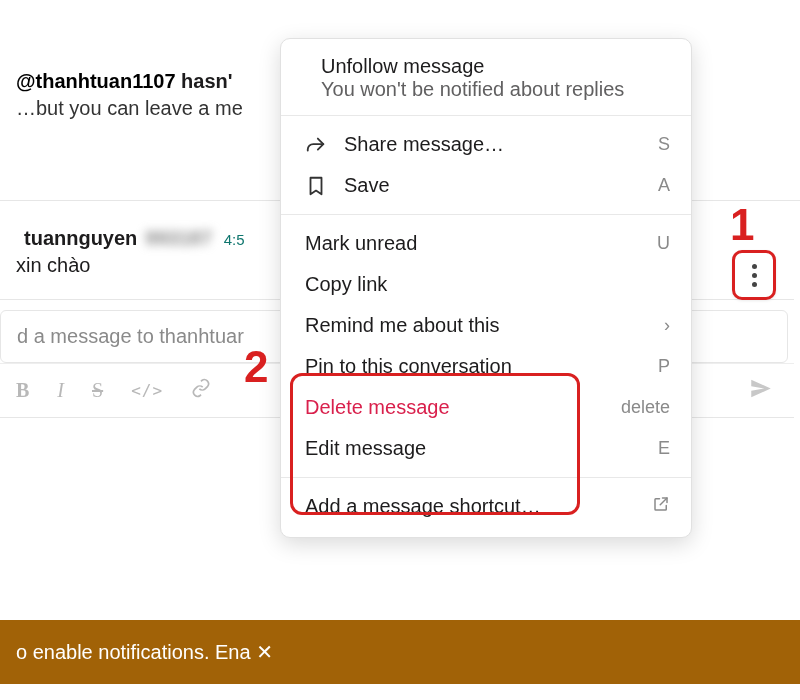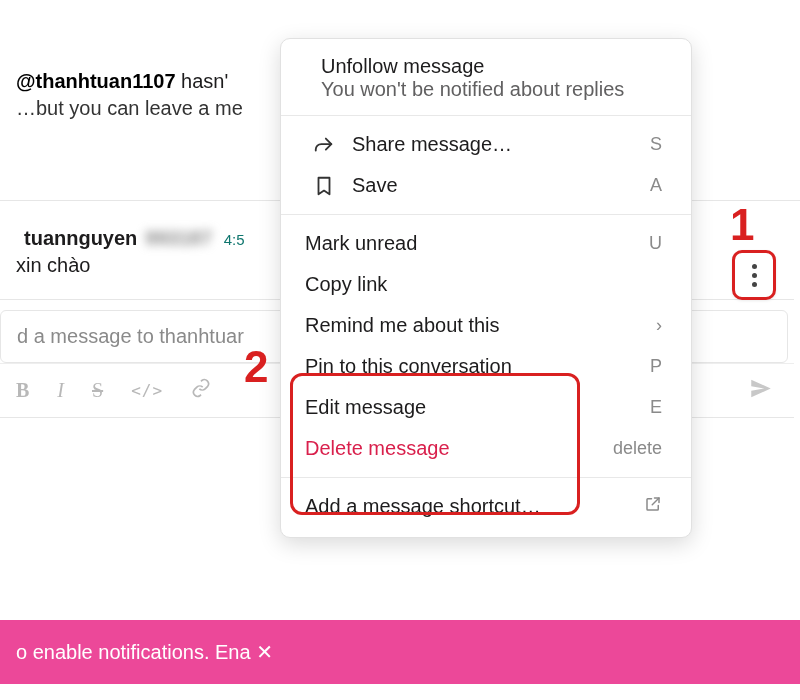--- a/index.html
+++ b/index.html
@@ -39,21 +39,21 @@
   .tb-i { font-style:italic; }
   .tb-s { text-decoration: line-through; }
   .tb-code { font-family: monospace; font-size:16px; letter-spacing:1px;}
   .send {
     position:absolute; right:20px; top:50%; transform:translateY(-50%);
     color:#bfbfbf;
   }
   .toolbar-wrap { position:relative; }
   .banner-full {
     position:absolute; left:0; right:0; bottom:16px;
-    background:#ec4899; color:#fff; font-size:20px;
+    background:#a16207; color:#fff; font-size:20px;
     padding:20px 16px;
   }
 
   
   .menu {
     position:absolute;
     top:38px; left:280px;
     width:412px;
     background:#fff;
     border:1px solid #e1e1e1;
@@ -61,21 +61,21 @@
     box-shadow: 0 6px 22px rgba(0,0,0,0.15);
     z-index:50;
     padding: 10px 0;
   }
   .menu .section { padding: 0 16px; }
   .menu .sep { height:1px; background:#e8e8e8; margin:8px 0; }
   .menu .htitle { font-size:20px; padding:6px 24px 0 24px; color:#1d1c1d; }
   .menu .hsub { font-size:20px; color:#616061; padding:0 24px 6px 24px; }
   .menu .row {
     display:flex; align-items:center;
-    padding:9px 29px;
+    padding:9px 21px;
     font-size:20px;
     cursor:pointer;
     position:relative;
   }
   .menu .row .ic { width:28px; display:inline-flex; justify-content:center; margin-right:14px; color:#444; }
   .menu .row .ic svg { width:22px; height:22px; }
   .menu .row .lab { flex:1; }
   .menu .row .hint { color:#8a8a8a; font-size:18px; }
   .menu .row.noic .lab { margin-left:0; }
   .menu .row.noic { padding-left:24px; }
@@ -115,21 +115,21 @@
 
   .chev { font-size:18px; color:#555; }
 
   .ext-icon svg { width:18px; height:18px; }
 </style>
 </head>
 <body>
 
 <div class="msg-block" style="margin-top:60px;">
   <div class="msg-line1">
-    <span class="mention">@thanhtuan</span><span class="mention blur">1107</span><span style="font-weight:400;"> hasn'</span>
+    <span class="mention">@thanhtuan</span><span class="mention blur">1107</span><span style="font-weight:700;"> hasn'</span>
   </div>
   <div class="msg-line2">…but you can leave a me</div>
 </div>
 
 <div class="divider" style="margin-top:70px;"></div>
 
 <div class="second-msg">
   <span class="sender">tuannguyen</span><span class="sender blur">993187</span>
   <span class="tstamp">4:5</span>
   <div class="body">xin chào</div>
@@ -209,27 +209,27 @@
     <span class="lab">Copy link</span>
   </div>
   <div class="row noic">
     <span class="lab">Remind me about this</span>
     <span class="hint chev">›</span>
   </div>
   <div class="row noic">
     <span class="lab">Pin to this conversation</span>
     <span class="hint">P</span>
   </div>
-  <div class="row noic">
-    <span class="lab">Edit message</span>
-    <span class="hint">E</span>
-  </div>
   <div class="row noic danger">
     <span class="lab">Delete message</span>
     <span class="hint">delete</span>
+  </div>
+  <div class="row noic">
+    <span class="lab">Edit message</span>
+    <span class="hint">E</span>
   </div>
 
   <div class="sep"></div>
 
   <div class="row noic">
     <span class="lab">Add a message shortcut…</span>
     <span class="hint ext-icon">
       <svg viewBox="0 0 24 24" fill="none" stroke="#8a8a8a" stroke-width="2" stroke-linecap="round" stroke-linejoin="round">
           <path d="M14 4h6v6"></path>
           <path d="M20 4l-9 9"></path>

